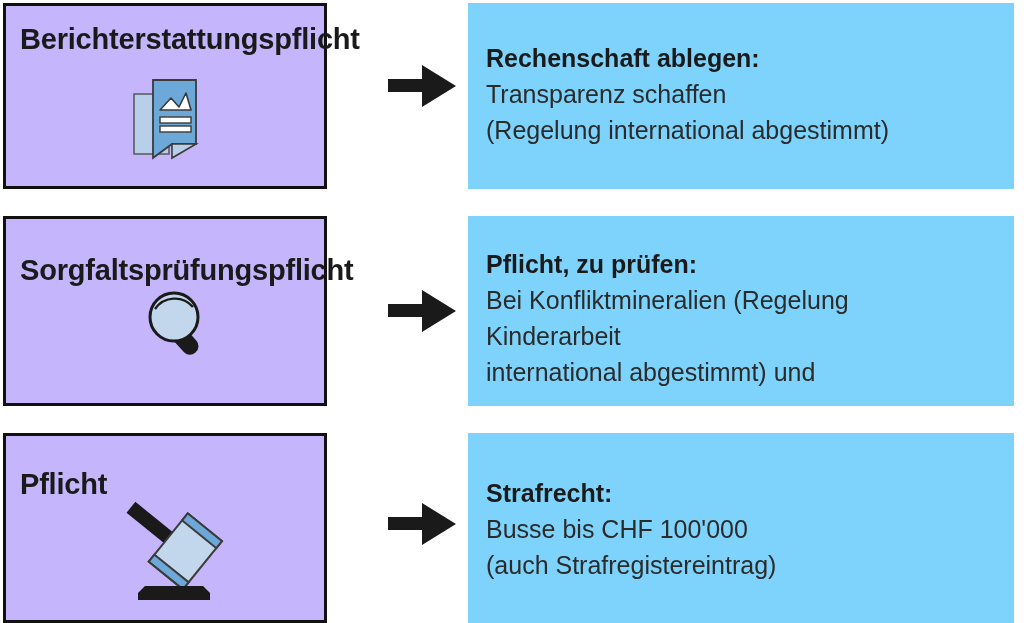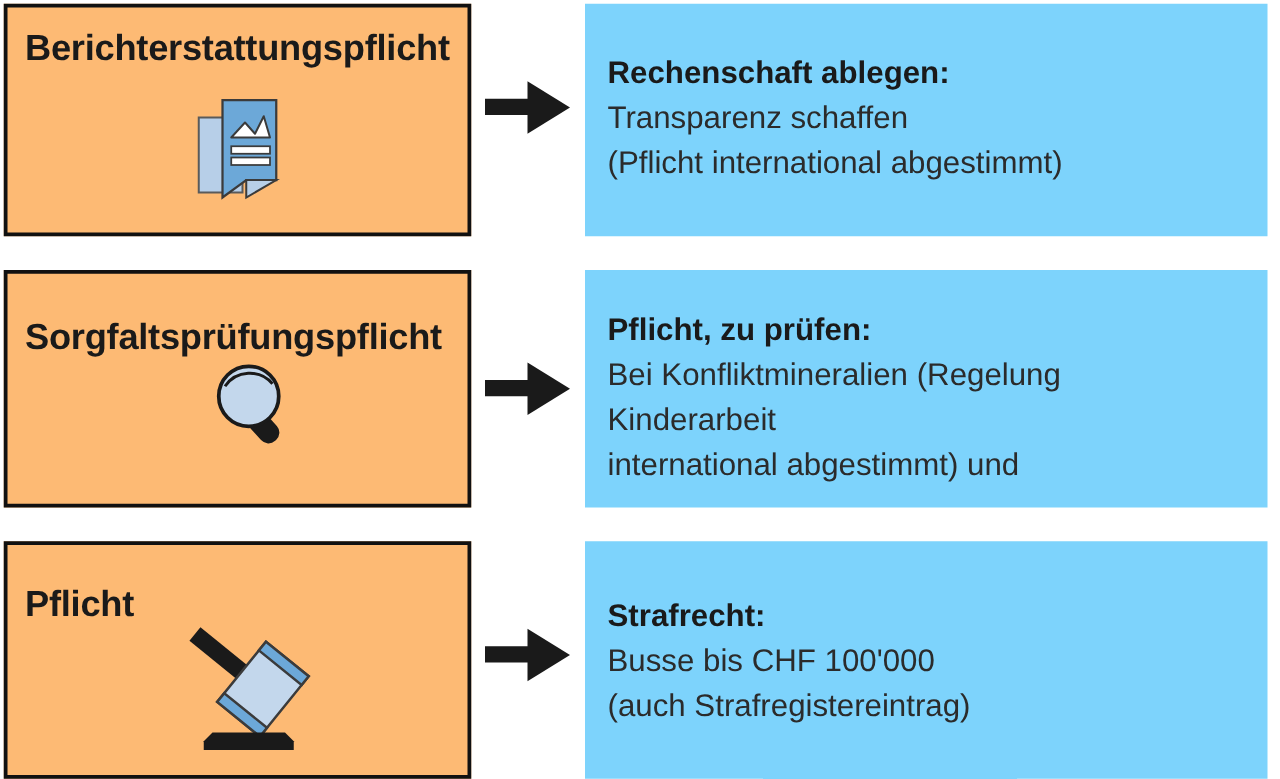--- a/index.html
+++ b/index.html
@@ -30,25 +30,25 @@
   }
   .row-1 { top: 3px;   height: 186px; }
   .row-2 { top: 216px; height: 190px; }
   .row-3 { top: 433px; height: 190px; }
 
   
   .cat-box {
     position: absolute;
     left: 3px;
     top: 0;
-    width: 374px;
+    width: 324px;
     height: 100%;
     box-sizing: border-box;
     border: 3px solid #111111;
-    background: #fdba74;
+    background: #c4b5fd;
   }
   .cat-title {
     position: absolute;
     left: 14px;
     top: 17px;
     font-size: 29px;
     font-weight: bold;
     letter-spacing: -0.2px;
     color: #1a1a1a;
     white-space: nowrap;
@@ -135,21 +135,21 @@
 
     <svg class="arrow" viewBox="0 0 68 46">
       <rect x="0" y="16" width="36" height="13" fill="#1a1a1a"></rect>
       <polygon points="34,2 68,23 34,44" fill="#1a1a1a"></polygon>
     </svg>
 
     <div class="info-panel">
       <div class="info-inner">
         <div class="info-heading">Rechenschaft ablegen:</div>
         <div class="info-line">Transparenz schaffen</div>
-        <div class="info-line">(Pflicht international abgestimmt)</div>
+        <div class="info-line">(Regelung international abgestimmt)</div>
       </div>
     </div>
   </div>
 
   <div class="row row-2">
 
     <div class="cat-box">
       <div class="cat-title">Sorgfaltsprüfungspflicht</div>
       <div class="cat-icon">
         <svg width="96" height="80" viewBox="0 0 96 80">

